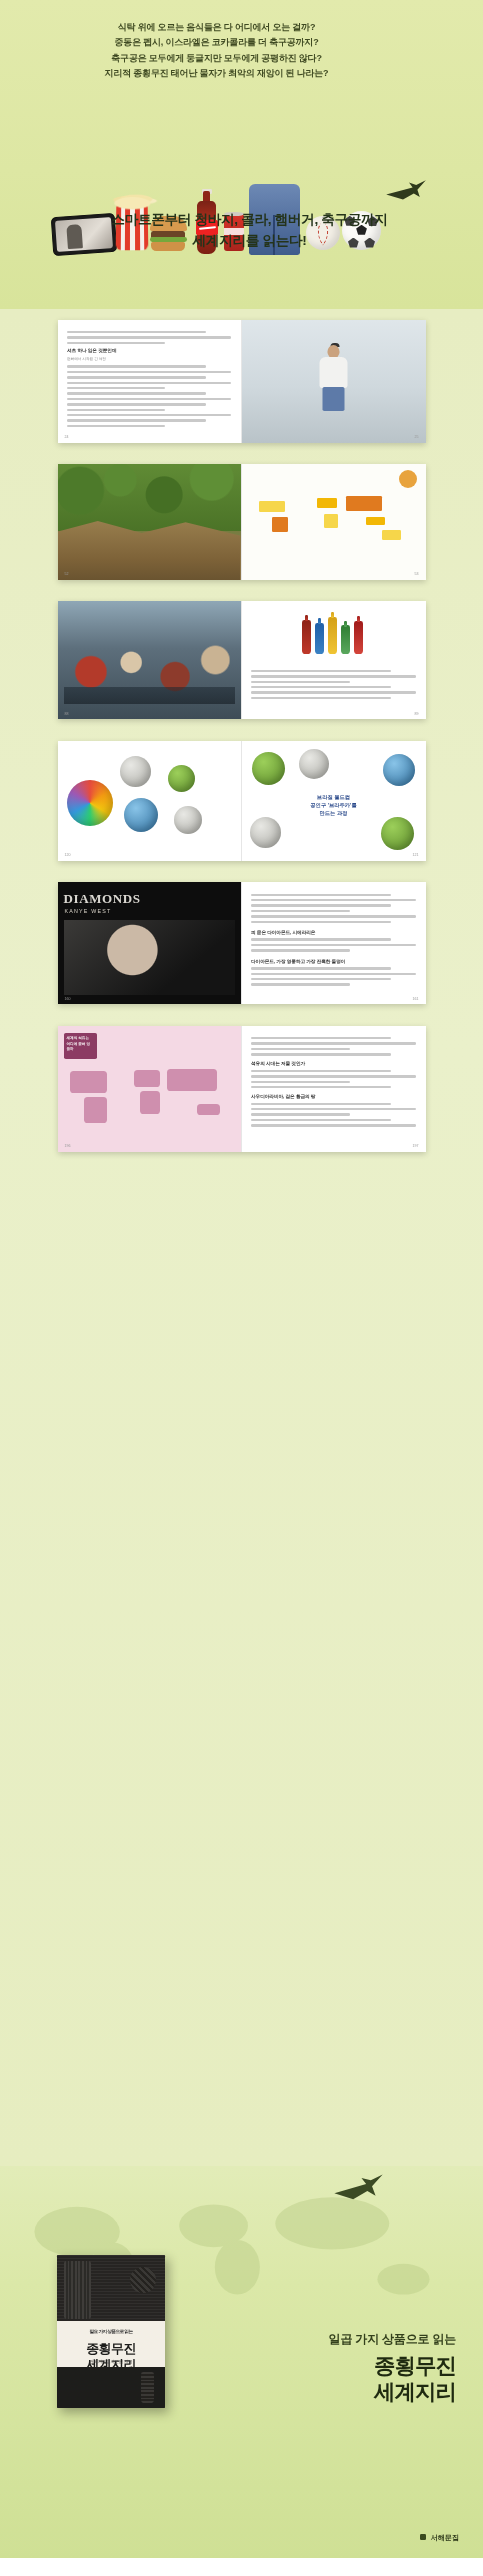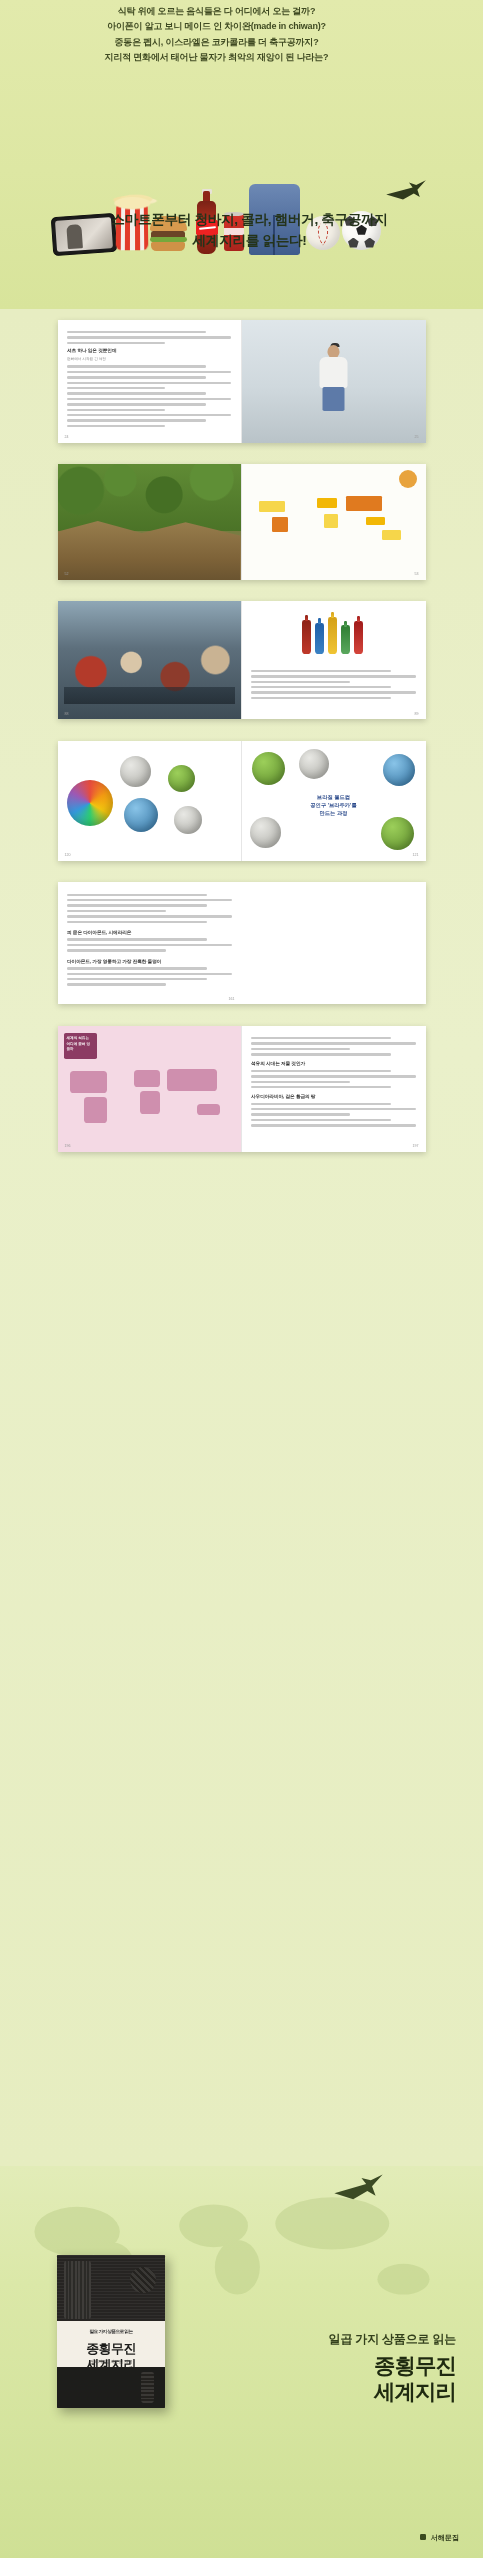--- a/index.html
+++ b/index.html
@@ -14,21 +14,21 @@
 
   
   .hero {
     position: relative;
     width: 483px; height: 309px;
     background: #dfe8a8;
     background: linear-gradient(180deg,#e2eaac 0%, #dde7a3 55%, #d8e49b 100%);
     overflow: hidden;
   }
   .hero-lines {
-    position: absolute; top: 4px; left: 0; width: 433px;
+    position: absolute; top: 20px; left: 0; width: 433px;
     text-align: center;
   }
   .hero-lines div {
     font-size: 9px; line-height: 15.4px; color: #3f4a22; font-weight: bold;
     letter-spacing: -0.2px;
   }
   .hero-art {
     position: absolute; top: 89px; left: 0; width: 483px; height: 119px;
   }
   
@@ -357,23 +357,23 @@
 </style>
 </head>
 <body>
 
 <div class="page">
 
   <div class="hero">
 
     <div class="hero-lines">
       <div>식탁 위에 오르는 음식들은 다 어디에서 오는 걸까?</div>
-      <div>아이폰이 알고 보니 메이드 인 차이완(made in chiwan)?</div>
       <div>중동은 펩시, 이스라엘은 코카콜라를 더 축구공까지?</div>
-      <div>지리적 면화에서 태어난 물자가 최악의 재앙이 된 나라는?</div>
+      <div>축구공은 모두에게 둥글지만 모두에게 공평하진 않다?</div>
+      <div>지리적 종횡무진 태어난 물자가 최악의 재앙이 된 나라는?</div>
     </div>
 
     <div class="hero-art">
       <div class="phone">
         <div class="phone-screen">
           <div class="phone-person"></div>
         </div>
       </div>
       <div class="popcorn"></div>
       <div class="burger">
@@ -516,20 +516,26 @@
         <div class="s4-callout" style="left:0;right:0;top:52px;">
           <div>브라질 월드컵</div>
           <div>공인구 '브라주카'를</div>
           <div>만드는 과정</div>
         </div>
         <div class="pnum r">121</div>
       </div>
     </div>
 
     <div class="spread s5">
+      <div class="pg left">
+        <div class="s5-title">DIAMONDS</div>
+        <div class="s5-sub">KANYE WEST</div>
+        <div class="s5-photo"></div>
+        <div class="pnum l">160</div>
+      </div>
       <div class="pg right">
         <div class="blk">
           <div class="tl m"></div>
           <div class="tl"></div>
           <div class="tl m"></div>
           <div class="tl s"></div>
           <div class="tl"></div>
           <div class="tl m"></div>
           <div class="hd" style="margin-top:6px;">피 묻은 다이아몬드, 시에라리온</div>
           <div class="tl m"></div>

